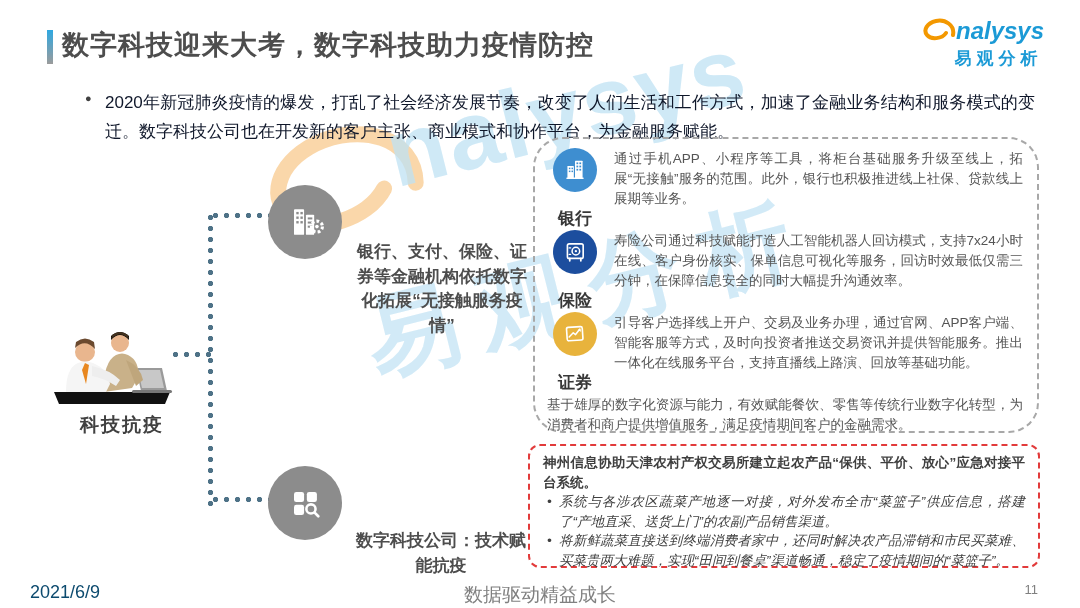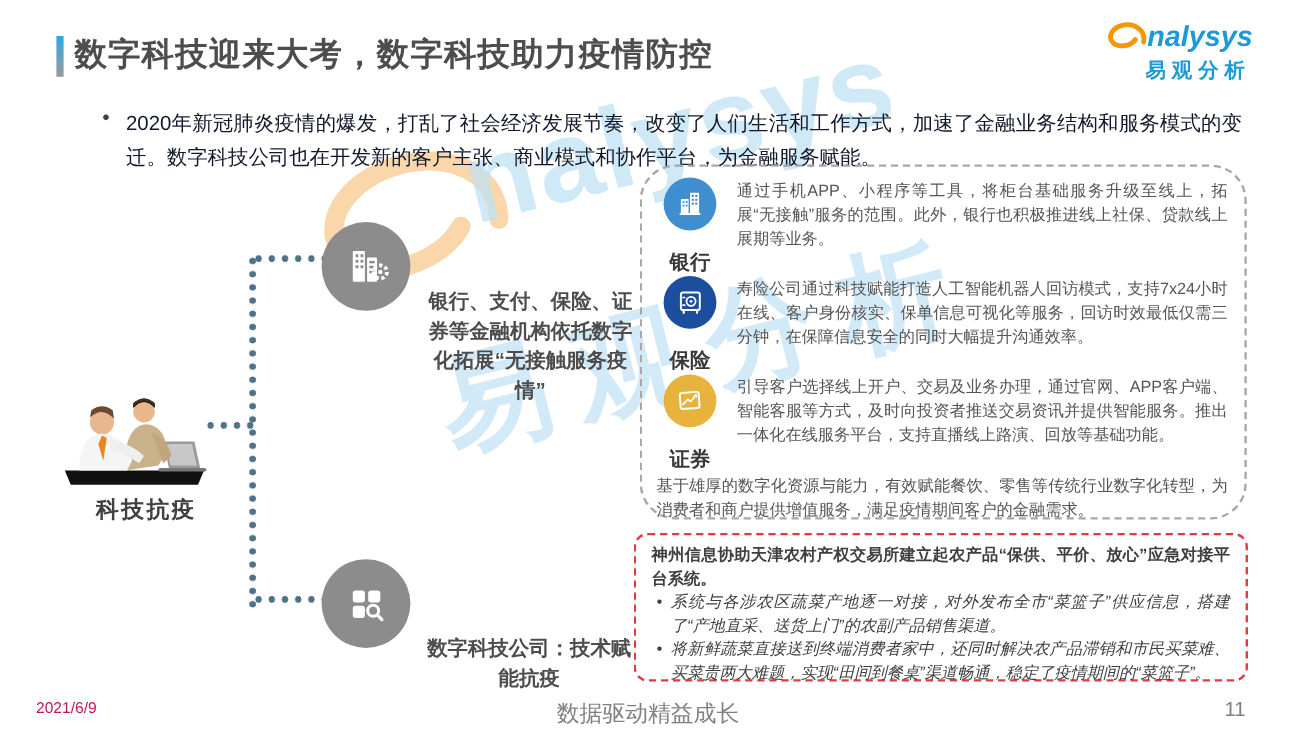--- a/index.html
+++ b/index.html
@@ -108,23 +108,23 @@
   .case-box {
     position:absolute; left:528px; top:444px; width:512px; height:124px;
     border:2px dashed #e23b3b; border-radius:12px; padding:7px 13px 6px 13px;
     font-size:13.5px; color:#3f3f3f; line-height:1.45;
   }
   .case-lead { font-weight:bold; text-align:justify; }
   .case-bullet { position:relative; padding-left:16px; text-align:justify;font-style:italic; }
   .case-bullet::before { content:"•"; position:absolute; left:4px; top:0; color:#3f3f3f; }
 
   
-  .footer-date { position:absolute; left:30px; top:582px; font-size:13px; color:#be185d; }
+  .footer-date { position:absolute; left:30px; top:582px; font-size:18px; color:#0c4a6e; }
   .footer-center { position:absolute; left:0; right:0; top:582px; text-align:center; font-size:19px; color:#808080; }
-  .footer-page { position:absolute; right:42px; top:582px; font-size:17px; color:#808080; }
+  .footer-page { position:absolute; right:42px; top:582px; font-size:13px; color:#808080; }
 
   svg { display:block; }
 </style>
 </head>
 <body>
 
 <div class="slide">
 
   <div class="watermark">
     <div class="wm-row1">

